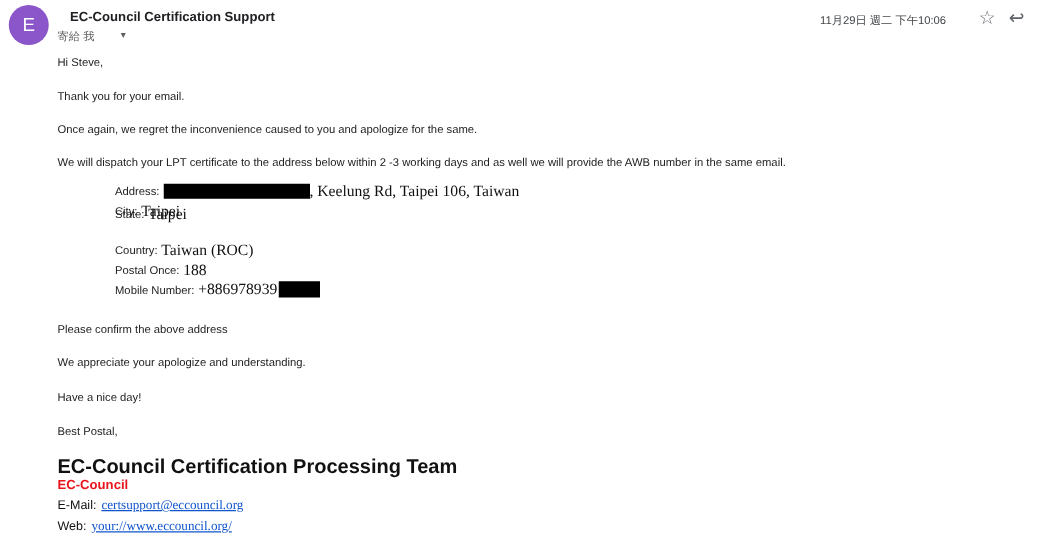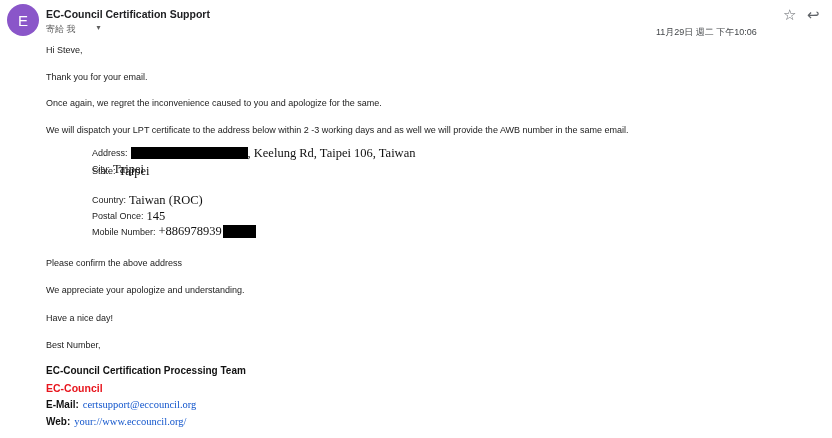--- a/index.html
+++ b/index.html
@@ -10,43 +10,43 @@
     color:#1f1f1f;
   }
   .abs{position:absolute;}
   
   .avatar{
     left:7px;top:4px;width:32px;height:32px;border-radius:50%;
     background:var(--avatar-bg,#8a56c9);
     display:flex;align-items:center;justify-content:center;
     color:#fff;font-size:15px;font-weight:400;cursor:pointer;
   }
-  .sender{left:46px;top:8px;font-size:10.5px;font-weight:bold;color:#202124;}
+  .sender{left:56px;top:8px;font-size:10.5px;font-weight:bold;color:#202124;}
   .to-row{left:46px;top:23px;font-size:9px;color:#5e5e5e;cursor:pointer;display:flex;align-items:flex-start;gap:21px;}
   .to-row .dd{font-size:8px;color:#5e5e5e;}
-  .date{left:656px;top:10px;font-size:9px;color:#434649;margin-top:16px;}
+  .date{left:656px;top:10px;font-size:9px;color:#434649;}
   .icon-btn{font-size:15px;color:#5f6368;cursor:pointer;line-height:1;}
   .star{left:783px;top:7px;}
   .reply{left:807px;top:7px;}
   
   .p{left:46px;font-size:9px;color:#222;line-height:11px;white-space:nowrap;}
   
   .aline{left:46px;display:flex;align-items:center;white-space:nowrap;}
   .albl{font-size:9px;color:#222;margin-left:46px;}
   .aval{font-family:"Liberation Serif", serif;font-size:12.5px;color:#111;line-height:1;margin-left:3px;}
   .aval.nosp{margin-left:0;}
   .redact{background:#000;display:inline-block;}
   .redact.addr{width:117px;height:12px;margin-left:3px;}
   .redact.phone{width:33px;height:13px;margin-left:1px;}
   
-  .sig-bold{left:46px;font-size:10px;font-weight:bold;color:#111;white-space:nowrap;}
+  .sig-bold{left:46px;font-size:16px;font-weight:bold;color:#111;white-space:nowrap;}
   .sig-red{color:var(--brand-red,#e8151d);font-size:10.5px;}
   .sigline{left:46px;display:flex;align-items:baseline;white-space:nowrap;}
-  .siglbl{font-size:10px;font-weight:bold;color:#111;}
-  .siglink{font-family:"Liberation Serif", serif;font-size:10.5px;color:var(--link-blue,#1155cc);margin-left:4px;cursor:pointer;}
+  .siglbl{font-size:10px;font-weight:normal;color:#111;}
+  .siglink{font-family:"Liberation Serif", serif;font-size:10.5px;color:var(--link-blue,#1155cc);text-decoration:underline;margin-left:4px;cursor:pointer;}
 </style>
 </head>
 <body>
 
 <div>
 
   <div class="abs avatar">
     <span>E</span>
   </div>
   <div class="abs sender">EC-Council Certification Support</div>
@@ -75,32 +75,32 @@
   <div class="abs aline" style="top:165px">
     <span class="albl">State:</span>
     <span class="aval">Taipei</span>
   </div>
   <div class="abs aline" style="top:194px">
     <span class="albl">Country:</span>
     <span class="aval">Taiwan (ROC)</span>
   </div>
   <div class="abs aline" style="top:210px">
     <span class="albl">Postal Once:</span>
-    <span class="aval">145</span>
+    <span class="aval">188</span>
   </div>
   <div class="abs aline" style="top:225px">
     <span class="albl">Mobile Number:</span>
     <span class="aval">+886978939</span>
     <span class="redact phone"></span>
   </div>
 
   <div class="abs p" style="top:258px">Please confirm the above address</div>
   <div class="abs p" style="top:285px">We appreciate your apologize and understanding.</div>
   <div class="abs p" style="top:313px">Have a nice day!</div>
-  <div class="abs p" style="top:340px">Best Number,</div>
+  <div class="abs p" style="top:340px">Best Postal,</div>
 
   <div class="abs sig-bold" style="top:365px">EC-Council Certification Processing Team</div>
   <div class="abs sig-bold sig-red" style="top:382px">EC-Council</div>
   <div class="abs sigline" style="top:399px">
     <span class="siglbl">E-Mail:</span>
     <span class="siglink">certsupport@eccouncil.org</span>
   </div>
   <div class="abs sigline" style="top:416px">
     <span class="siglbl">Web:</span>
     <span class="siglink">your://www.eccouncil.org/</span>

